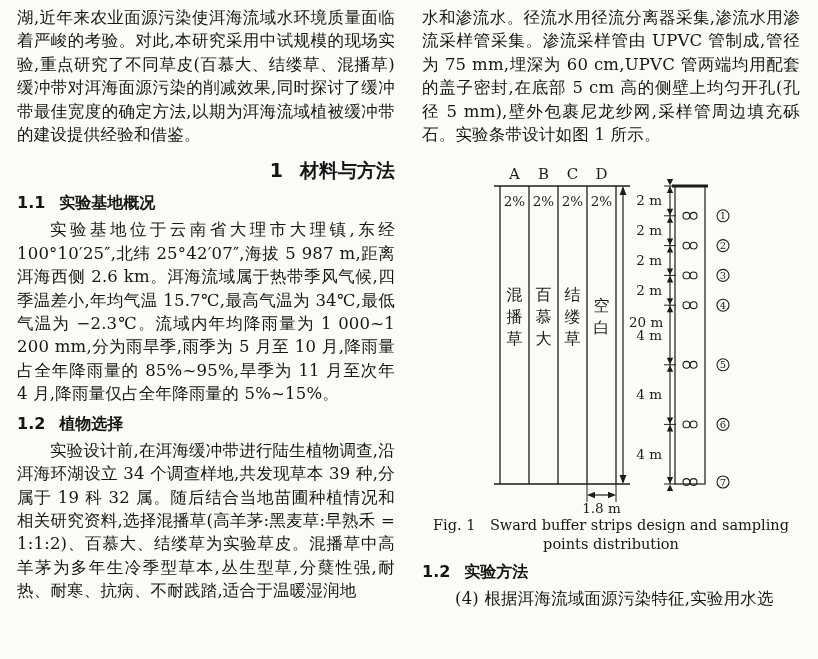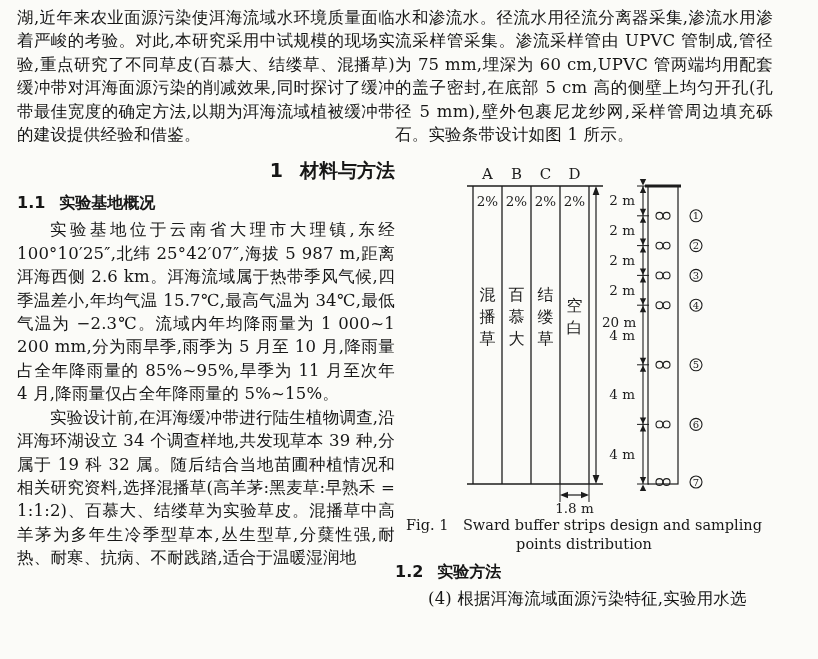--- a/index.html
+++ b/index.html
@@ -4,21 +4,21 @@
 <style>
   html,body{margin:0;padding:0;}
   body{
     width:818px;height:659px;overflow:hidden;
     background:#fbfbf8;color:#161616;
     font-family:"DejaVu Serif","Liberation Serif",serif;
   }
   .page{
     box-sizing:border-box;width:818px;height:659px;
     padding:6px 18px 0 17px;
-    display:flex;
+    display:flex;gap:27px;
   }
   .col{width:378px;flex:0 0 378px;}
   p.body-text{
     margin:0;font-size:16.5px;line-height:23.4px;
     text-align:justify;text-indent:2em;
     letter-spacing:0.2px;
   }
   p.no-indent{text-indent:0;}
   h1.sec{
     font-family:"DejaVu Sans","Liberation Sans",sans-serif;
@@ -56,20 +56,23 @@
 
     <h1 class="sec">
       <span class="hnum">1</span><span>材料与方法</span>
     </h1>
 
     <h2 class="subsec">
       <span class="hnum">1.1</span><span>实验基地概况</span>
     </h2>
     <p class="body-text">实验基地位于云南省大理市大理镇,东经 100°10′25″,北纬 25°42′07″,海拔 5 987 m,距离洱海西侧 2.6 km。洱海流域属于热带季风气候,四季温差小,年均气温 15.7℃,最高气温为 34℃,最低气温为 −2.3℃。流域内年均降雨量为 1 000~1 200 mm,分为雨旱季,雨季为 5 月至 10 月,降雨量占全年降雨量的 85%~95%,旱季为 11 月至次年 4 月,降雨量仅占全年降雨量的 5%~15%。</p>
 
+    <h2 class="subsec">
+      <span class="hnum">1.2</span><span>植物选择</span>
+    </h2>
     <p class="body-text">实验设计前,在洱海缓冲带进行陆生植物调查,沿洱海环湖设立 34 个调查样地,共发现草本 39 种,分属于 19 科 32 属。随后结合当地苗圃种植情况和相关研究资料,选择混播草(高羊茅:黑麦草:早熟禾 = 1:1:2)、百慕大、结缕草为实验草皮。混播草中高羊茅为多年生冷季型草本,丛生型草,分蘖性强,耐热、耐寒、抗病、不耐践踏,适合于温暖湿润地</p>
   </div>
 
   <div class="col">
     <p class="body-text no-indent">水和渗流水。径流水用径流分离器采集,渗流水用渗流采样管采集。渗流采样管由 UPVC 管制成,管径为 75 mm,埋深为 60 cm,UPVC 管两端均用配套的盖子密封,在底部 5 cm 高的侧壁上均匀开孔(孔径 5 mm),壁外包裹尼龙纱网,采样管周边填充砾石。实验条带设计如图 1 所示。</p>
 
     <figure class="fig">
       <svg id="fig1-svg" width="302" height="352" viewBox="0 0 302 352" aria-label="experiment strips diagram">
           <line x1="34" y1="22" x2="170" y2="22" stroke="#1c1c1c" stroke-width="1.4"></line>
           <line x1="34" y1="320" x2="170" y2="320" stroke="#1c1c1c" stroke-width="1.4"></line>

